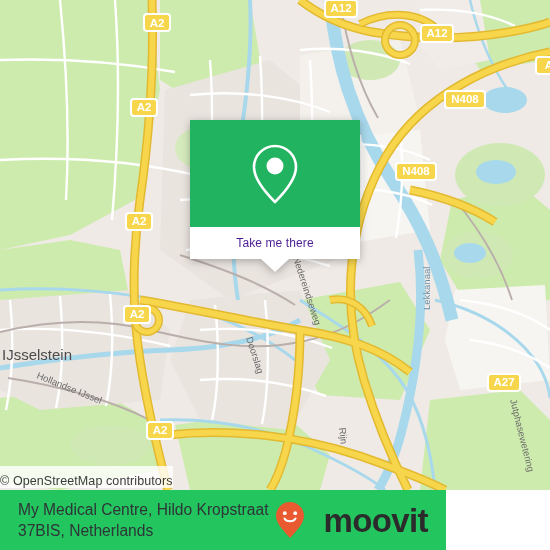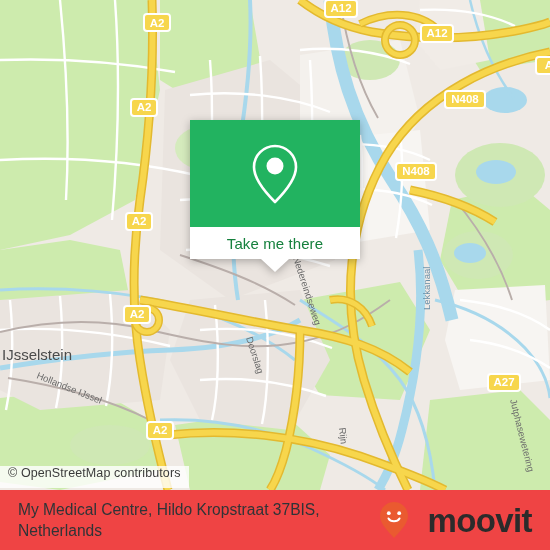--- a/index.html
+++ b/index.html
@@ -23,22 +23,22 @@
     overflow: hidden;
     background: #efe9e4;
   }
   #map svg { display: block; }
 
   
   #attribution {
     position: absolute;
     left: 0; top: 466px;
     height: 22px;
-    padding: 0 8px;
-    display: flex; align-items: flex-start;
+    padding: 0 0;
+    display: flex; align-items: flex-end;
     background: rgba(255,255,255,0.80);
     font-size: 12.5px;
     color: #3b3b3b;
     letter-spacing: 0.1px;
     white-space: nowrap;
   }
 
   
   #callout {
     position: absolute;
@@ -55,41 +55,41 @@
   }
   #callout-bottom {
     height: 32px;
     background: #ffffff;
     display: flex;
     align-items: center;
     justify-content: center;
     position: relative;
   }
   #callout-label {
-    font-size: 15px;
-    color: #15803d;
+    font-size: 12px;
+    color: #4c1d95;
     letter-spacing: 0.1px;
   }
   #callout-arrow {
     position: absolute;
     left: 50%;
     bottom: -13px;
     margin-left: -14px;
     width: 0; height: 0;
     border-left: 14px solid transparent;
     border-right: 14px solid transparent;
     border-top: 13px solid #ffffff;
   }
 
   
   #footer {
     position: absolute;
     left: 0; top: 490px;
-    width: 550px; height: 60px;
-    background: #ef4444;
+    width: 446px; height: 60px;
+    background: #22c55e;
     display: flex;
     align-items: center;
     justify-content: space-between;
     padding: 0 18px 0 18px;
     box-sizing: border-box;
   }
   #footer-title {
     font-size: 15.6px;
     line-height: 1.35;
     color: #2f3437;

